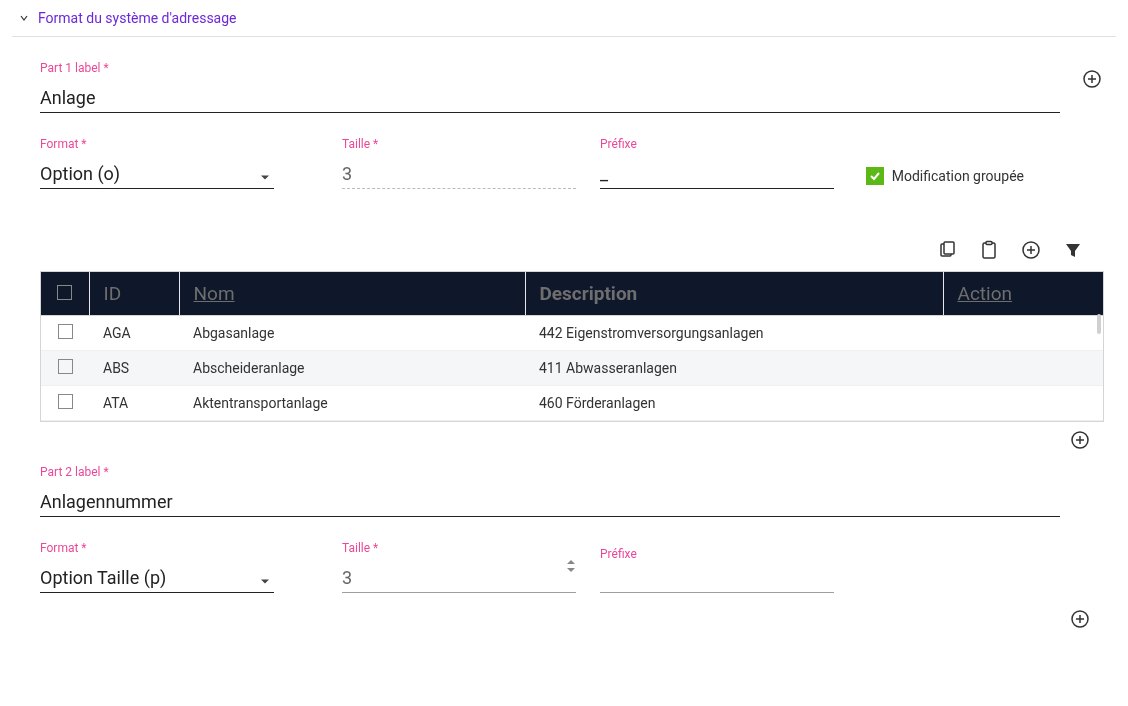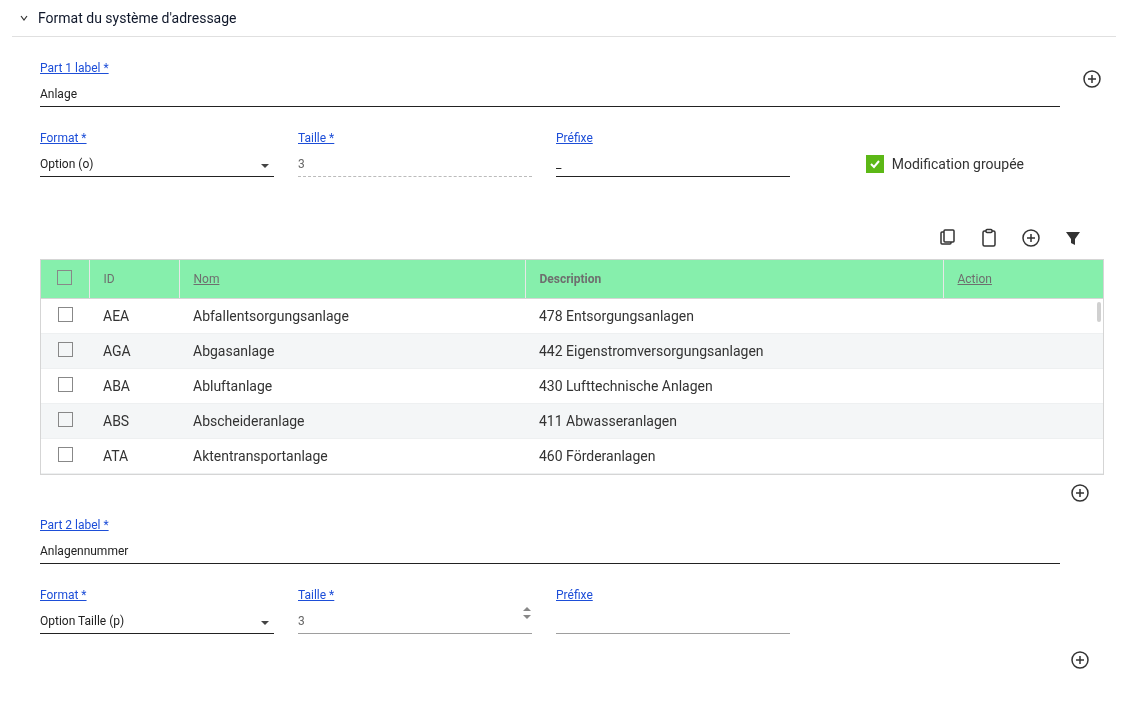--- a/index.html
+++ b/index.html
@@ -27,21 +27,21 @@
     .section-header .chev {
       margin-right: 8px;
       width: 12px;
       height: 12px;
       display: inline-flex;
       align-items: center;
       justify-content: center;
     }
     .section-header .title {
       font-size: 14px;
-      color: #0f172a;
+      color: #6d28d9;
     }
     .section-body {
       padding: 0 12px 0 28px;
       position: relative;
     }
     .add-btn {
       position: absolute;
       right: 12px;
       top: 6px;
       width: 24px;
@@ -66,32 +66,32 @@
       flex-direction: column;
     }
     .field-full {
       width: 1020px;
     }
     .field-format {
       width: 234px;
     }
     .field-taille {
       width: 234px;
+      margin-left: 44px;
     }
     .field-prefix {
       width: 234px;
     }
     .field-label {
       font-size: 12px;
-      color: #1d4ed8;
+      color: #ec4899;
       margin-bottom: 8px;
-      text-decoration: underline;
     }
     .field-value {
-      font-size: 12px;
+      font-size: 18px;
       color: #222;
       padding: 4px 0;
       border-bottom: 1px solid #222;
       min-height: 24px;
       position: relative;
     }
     .field-value.dashed {
       border-bottom: 1px dashed #bbb;
       color: #666;
     }
@@ -156,25 +156,25 @@
       overflow-y: hidden;
       position: relative;
     }
     table {
       width: 100%;
       border-collapse: collapse;
     }
     thead th {
       text-align: left;
       font-weight: normal;
-      font-size: 12px;
+      font-size: 19px;
       color: #6e6e6e;
       padding: 10px 14px;
       border-bottom: 1px solid #d5d5d5;
-      background: #86efac;
+      background: #0f172a;
     }
     tbody td {
       padding: 8px 14px;
       font-size: 14px;
       color: #333;
       border-bottom: 1px solid #eef0f1;
     }
     tbody tr:nth-child(even) td {
       background: #f4f6f7;
     }
@@ -317,37 +317,23 @@
             <th class="col-check"><span class="row-check"></span></th>
             <th class="col-id">ID</th>
             <th class="col-nom">Nom</th>
             <th class="col-desc">Description</th>
             <th class="col-act">Action</th>
           </tr>
         </thead>
         <tbody>
           <tr>
             <td class="col-check"><span class="row-check"></span></td>
-            <td>AEA</td>
-            <td>Abfallentsorgungsanlage</td>
-            <td>478 Entsorgungsanlagen</td>
-            <td></td>
-          </tr>
-          <tr>
-            <td class="col-check"><span class="row-check"></span></td>
             <td>AGA</td>
             <td>Abgasanlage</td>
             <td>442 Eigenstromversorgungsanlagen</td>
-            <td></td>
-          </tr>
-          <tr>
-            <td class="col-check"><span class="row-check"></span></td>
-            <td>ABA</td>
-            <td>Abluftanlage</td>
-            <td>430 Lufttechnische Anlagen</td>
             <td></td>
           </tr>
           <tr>
             <td class="col-check"><span class="row-check"></span></td>
             <td>ABS</td>
             <td>Abscheideranlage</td>
             <td>411 Abwasseranlagen</td>
             <td></td>
           </tr>
           <tr>

